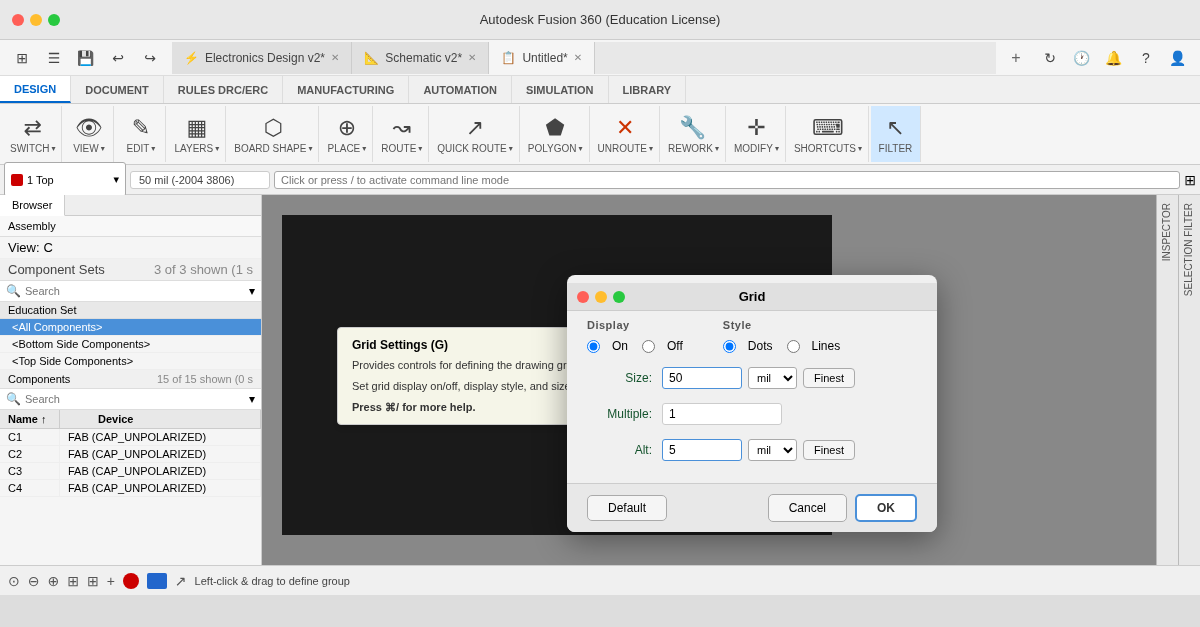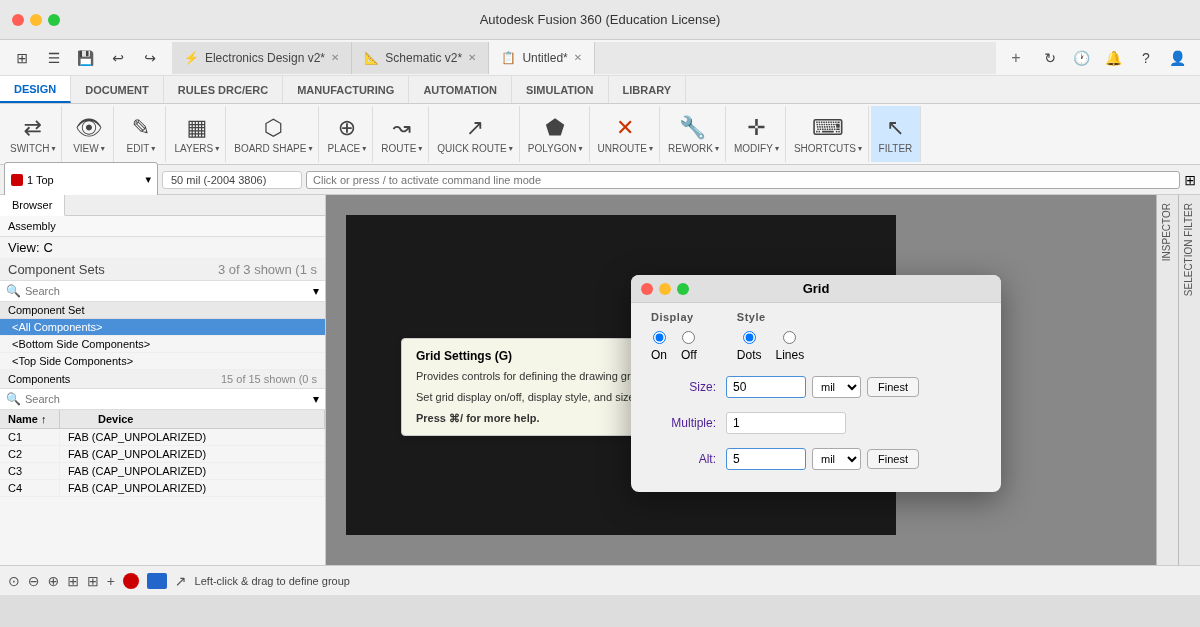--- a/index.html
+++ b/index.html
@@ -148,21 +148,21 @@
     .tool-group.selected { background: #d0e8ff; }
 
     
     .main-layout {
       display: flex;
       height: calc(627px - 28px - 36px - 32px - 28px - 60px - 30px);
     }
 
     
     .left-panel {
-      width: 326px;
+      width: 262px;
       background: #f5f5f5;
       border-right: 1px solid #ccc;
       display: flex;
       flex-direction: column;
       flex-shrink: 0;
     }
 
     
     .content-toolbar {
       display: flex;
@@ -176,21 +176,21 @@
     .layer-select {
       display: flex;
       align-items: center;
       background: white;
       border: 1px solid #aaa;
       border-radius: 3px;
       padding: 10px 6px;
       font-size: 11px;
       gap: 4px;
       cursor: pointer;
-      width: 154px;
+      width: 122px;
     }
     .layer-dot { width: 12px; height: 12px; background: #cc0000; border-radius: 2px; flex-shrink: 0; }
     .coord-display {
       font-size: 11px;
       color: #444;
       padding: 2px 8px;
       background: #fff;
       border: 1px solid #ccc;
       border-radius: 3px;
       min-width: 140px;
@@ -384,21 +384,21 @@
     .blue-rect {
       width: 20px; height: 16px;
       background: #2266cc;
       border-radius: 2px;
     }
 
     
     .tooltip-box {
       position: absolute;
       left: 75px;
-      top: 143px;
+      top: 132px;
       background: #f5f5e8;
       border: 1px solid #ccc;
       border-radius: 4px;
       padding: 10px 14px;
       width: 320px;
       box-shadow: 2px 2px 6px rgba(0,0,0,0.2);
       z-index: 100;
     }
     .tooltip-title {
       font-size: 12px;
@@ -434,54 +434,54 @@
       overflow: hidden;
     }
     .dialog-titlebar {
       display: flex;
       align-items: center;
       justify-content: center;
       height: 28px;
       background: #e0e0e0;
       border-bottom: 1px solid #ccc;
       position: relative;
+      margin-top: 8px;
     }
     .dialog-buttons {
       position: absolute;
       left: 10px;
       display: flex;
       gap: 6px;
     }
     .dialog-title { font-size: 13px; font-weight: 600; }
     .dialog-body { padding: 8px 20px; }
 
     .form-row {
       display: flex;
       align-items: center;
       margin-bottom: 14px;
       gap: 10px;
     }
     .form-label {
       font-size: 12px;
-      color: #4c1d95;
+      color: #14532d;
       width: 65px;
       text-align: right;
     }
     .radio-group {
       display: flex;
       gap: 14px;
       align-items: center;
     }
     .radio-label {
       display: flex;
       align-items: center;
-      gap: 4px;
+      gap: 12px;
       font-size: 12px;
       cursor: pointer;
-      flex-direction: column;
     }
     .radio-input { cursor: pointer; }
     .size-group {
       display: flex;
       align-items: center;
       gap: 6px;
     }
     .size-input {
       width: 80px;
       padding: 3px 6px;
@@ -695,21 +695,21 @@
     <div class="section-header">
       <span>Component Sets</span>
       <span style="color:#888;">3 of 3 shown (1 s</span>
     </div>
     <div class="search-row">
       <span style="color:#888;margin-right:4px;">🔍</span>
       <input type="text" style="flex: 1 1 0%; border: none; outline: none; font-size: 11px;" placeholder="Search">
       <span>▾</span>
     </div>
     <div class="comp-set-header">
-      <span>Component Set</span>
+      <span>Education Set</span>
     </div>
     <div class="comp-set-item selected">
       <span>&lt;All Components&gt;</span>
     </div>
     <div class="comp-set-item">
       <span>&lt;Bottom Side Components&gt;</span>
     </div>
     <div class="comp-set-item">
       <span>&lt;Top Side Components&gt;</span>
     </div>
@@ -820,20 +820,27 @@
             <div class="size-group">
               <input type="text" class="size-input" value="5" style="">
               <select class="unit-select">
                 <option>mil</option>
                 <option>mm</option>
               </select>
               <button class="finest-btn">Finest</button>
             </div>
           </div>
         </div>
+        <div class="dialog-footer">
+          <button class="dialog-btn">Default</button>
+          <div style="display:flex;gap:8px;">
+            <button class="dialog-btn">Cancel</button>
+            <button class="dialog-btn primary">OK</button>
+          </div>
+        </div>
       </div>
     </div>
 
     <div style="position:absolute;right:0;top:0;bottom:0;display:flex;flex-direction:row;">
       <div class="right-panel" style="border-left:1px solid #bbb;">
         <span class="right-panel-label">INSPECTOR</span>
       </div>
       <div class="right-panel" style="border-left:1px solid #bbb;">
         <span class="right-panel-label">SELECTION FILTER</span>
       </div>

